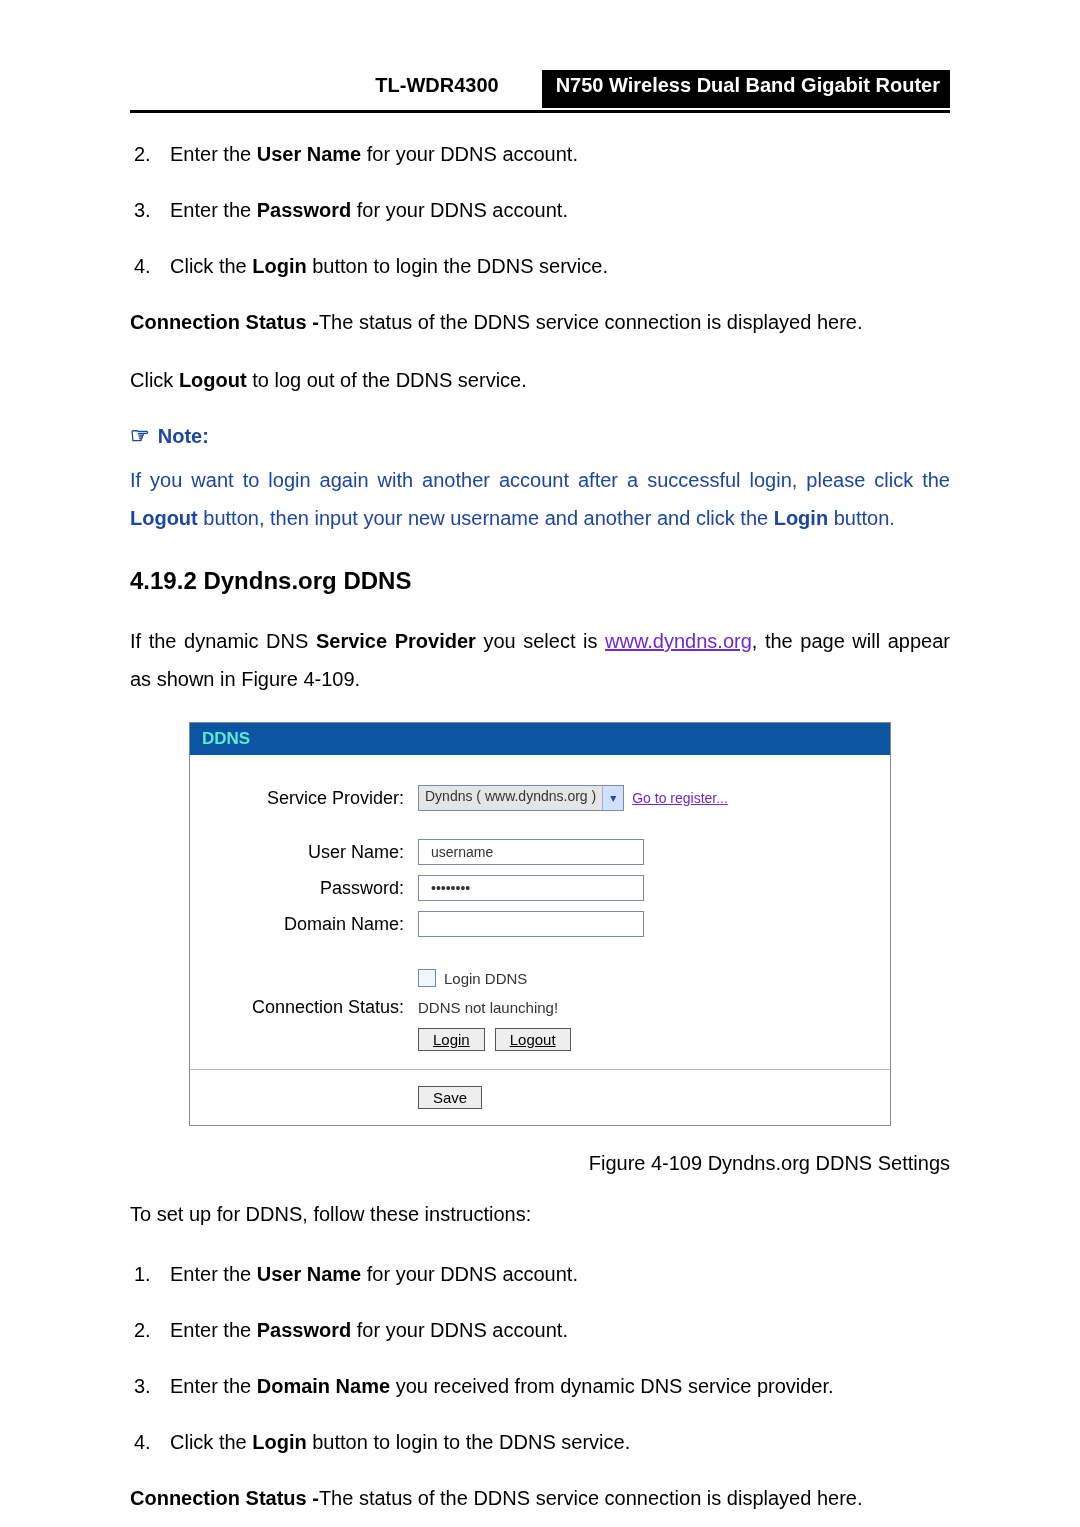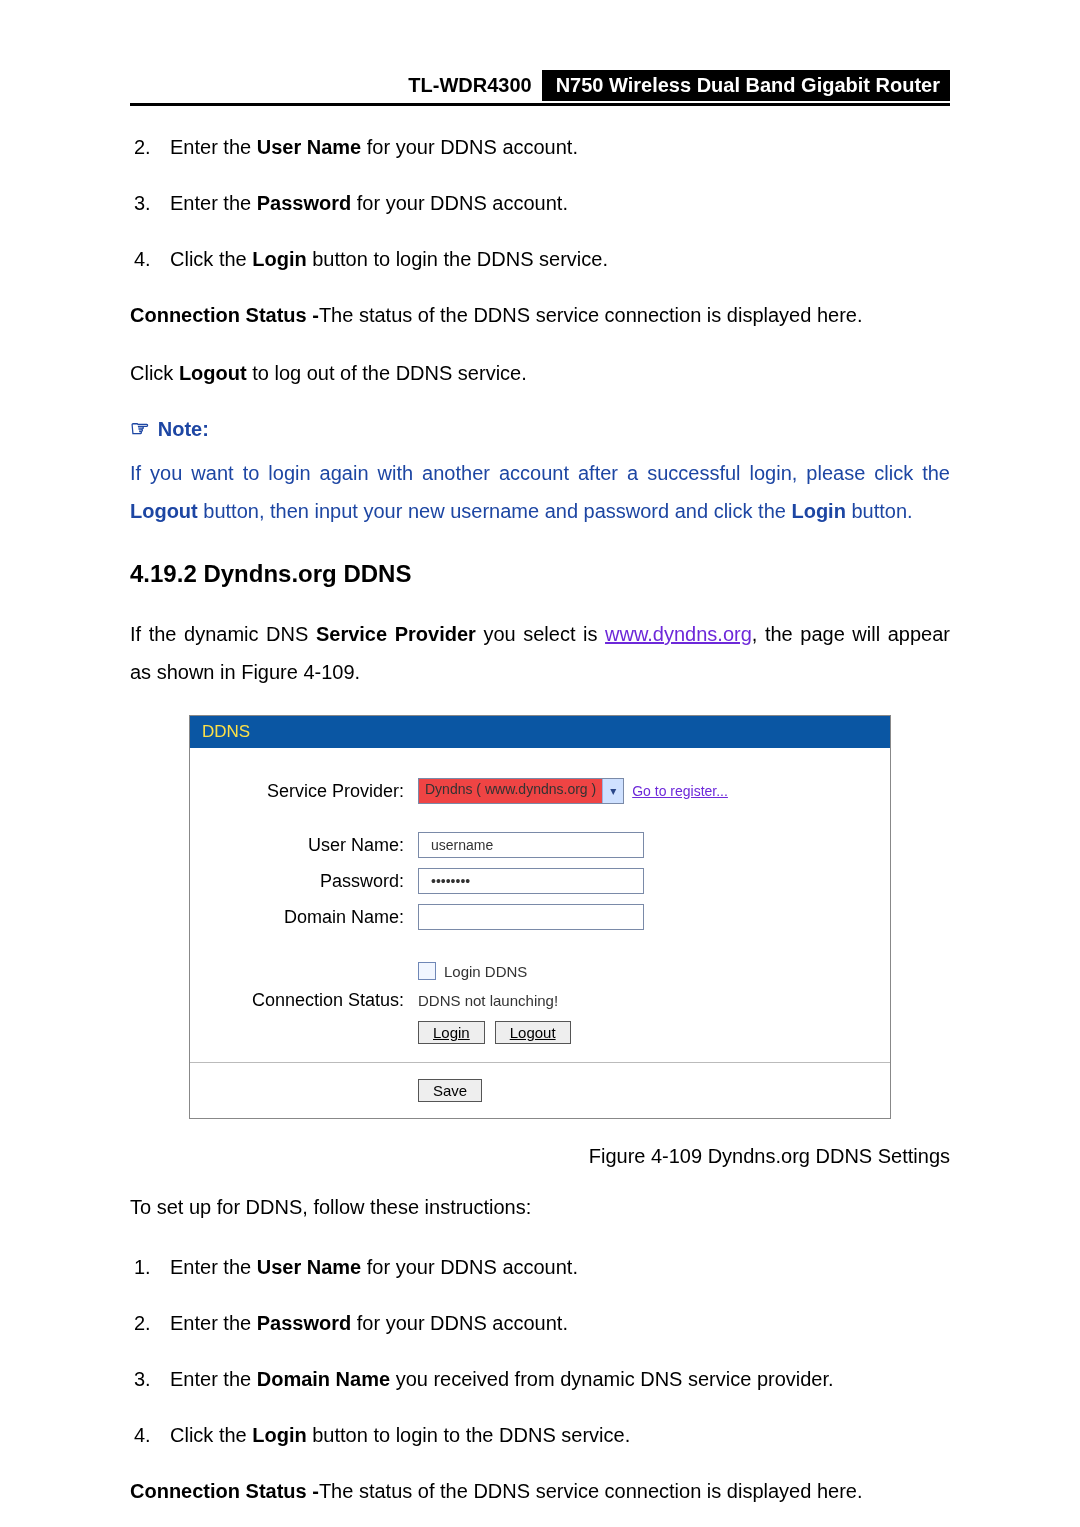--- a/index.html
+++ b/index.html
@@ -16,33 +16,34 @@
     position: relative;
     box-sizing: border-box;
     padding: 70px 130px 60px 130px;
   }
   .hdr-line {
     display: flex;
     align-items: stretch;
     justify-content: flex-end;
     border-bottom: 3px solid #000;
     padding-bottom: 2px;
+    gap: 33px;
   }
   .hdr-model {
     font-weight: bold;
     font-size: 20px;
     color: #000;
     padding: 4px 10px;
   }
   .hdr-desc {
     font-weight: bold;
     font-size: 20px;
     color: #fff;
     background: #000;
-    padding: 4px 10px 4px 14px;
+    padding: 4px 10px 11px 14px;
   }
   .body-text {
     font-size: 20px;
     line-height: 1.9;
   }
   .ol {
     list-style: none;
     padding: 0;
     margin: 22px 0 0 0;
   }
@@ -96,22 +97,22 @@
   }
   .shot {
     width: 700px;
     border: 1px solid #888;
     font-size: 15px;
     color: #333;
     background: #fff;
   }
   .shot-title {
     background: #0a56a3;
-    color: #fde047;
-    font-weight: normal;
+    color: #5eead4;
+    font-weight: bold;
     font-size: 17px;
     padding: 6px 12px;
   }
   .shot-body {
     padding: 30px 24px 10px 24px;
   }
   .frow {
     display: flex;
     align-items: center;
     margin-bottom: 10px;
@@ -128,21 +129,21 @@
     flex: 1;
     display: flex;
     align-items: center;
     gap: 8px;
   }
   .selectish {
     display: inline-flex;
     align-items: stretch;
     border: 1px solid #7a8aa8;
     height: 24px;
-    background: #ef4444;
+    background: #e5e5e5;
   }
   .selectish .seltext {
     padding: 2px 6px;
     font-size: 14px;
   }
   .selectish .selbtn {
     width: 20px;
     background: #cfe1ff;
     border-left: 1px solid #9ab3e0;
     display: flex;
@@ -229,21 +230,21 @@
 
   <p class="body-text para">
     <span>Click </span><b>Logout</b><span> to log out of the DDNS service.</span>
   </p>
 
   <div class="note-head">
     <span class="hand">☞</span>
     <span>Note:</span>
   </div>
   <p class="note-body">
-    <span> If you want to login again with another account after a successful login, please click the </span><b>Logout</b><span> button, then input your new username and password and click the </span><b>Login</b><span> button.</span>
+    <span> If you want to login again with another account after a successful login, please click the </span><b>Logout</b><span> button, then input your new username and another and click the </span><b>Login</b><span> button.</span>
   </p>
 
   <h3 class="section">4.19.2  Dyndns.org DDNS</h3>
 
   <p class="body-text justify">
     <span>If the dynamic DNS </span><b>Service Provider</b><span> you select is </span><span class="link">www.dyndns.org</span><span>, the page will appear as shown in Figure 4-109.</span>
   </p>
 
   <div class="shot-wrap">
     <div class="shot">

